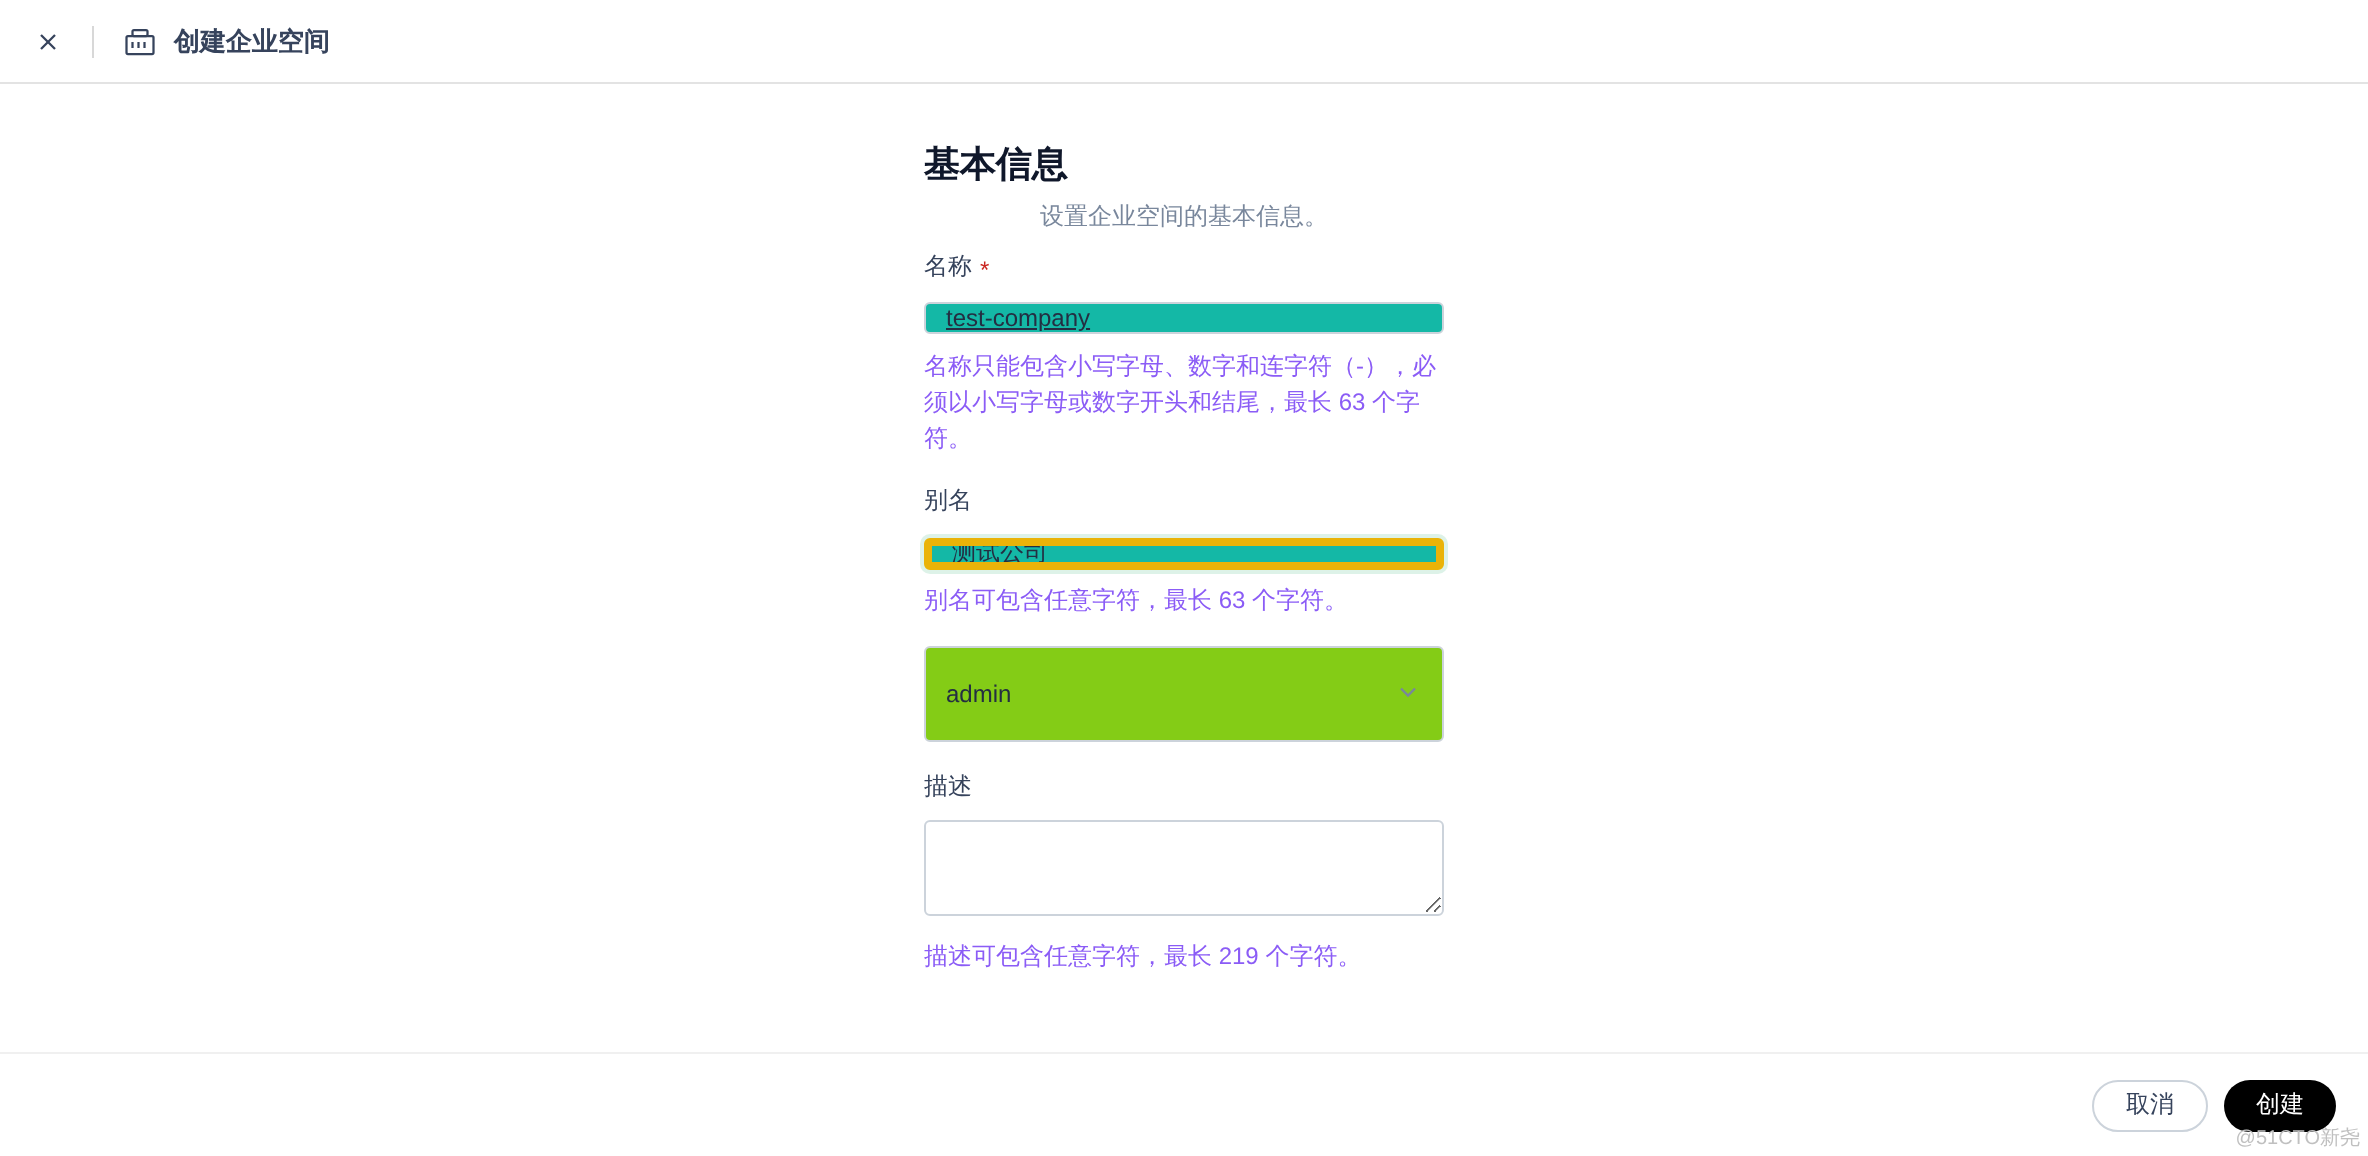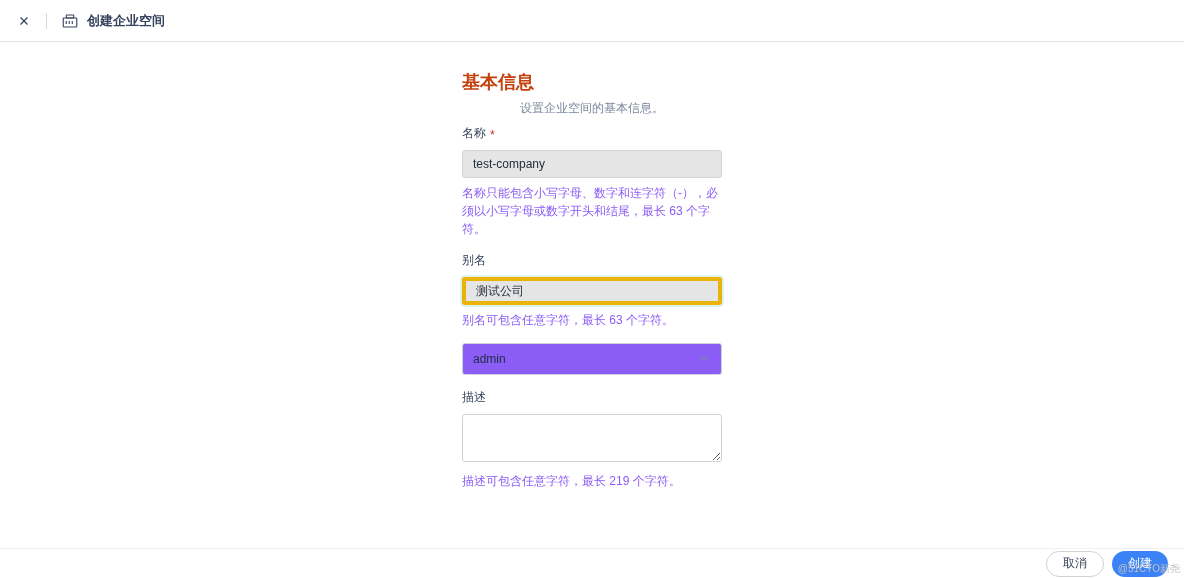--- a/index.html
+++ b/index.html
@@ -74,21 +74,21 @@
       overflow-y: auto;
     }
     
     .form-container {
       width: 260px;
     }
     
     .section-title {
       font-size: 18px;
       font-weight: 600;
-      color: #c2410c;
+      color: #0f172a;
       margin-bottom: 6px;
     }
     
     .section-subtitle {
       font-size: 12px;
       color: #79879c;
       margin-bottom: 8px;
       text-align: center;
     }
     
@@ -105,44 +105,45 @@
       align-items: flex-end;
     }
     
     .required {
       color: #ca2621;
       margin-left: 4px;
     }
     
     .form-input {
       width: 100%;
-      height: 28px;
+      height: 16px;
       border: 1px solid #ccd3db;
       border-radius: 3px;
       padding: 0 10px;
       font-size: 12px;
       color: #242e42;
-      background: #e5e5e5;
+      background: #14b8a6;
       outline: none;
+      text-decoration: underline;
     }
     
     .form-input.active {
       border: 4px solid #eab308;
       box-shadow: 0 0 0 2px rgba(85, 188, 138, 0.2);
     }
     
     .form-select {
       width: 100%;
-      height: 32px;
+      height: 48px;
       border: 1px solid #ccd3db;
       border-radius: 3px;
       padding: 0 10px;
       font-size: 12px;
       color: #242e42;
-      background: #8b5cf6;
+      background: #84cc16;
       display: flex;
       align-items: center;
       justify-content: space-between;
       cursor: pointer;
     }
     
     .chevron-icon svg {
       width: 14px;
       height: 14px;
     }
@@ -166,21 +167,21 @@
       color: #8b5cf6;
       margin-top: 6px;
       line-height: 1.5;
     }
     
     .footer {
       position: absolute;
       bottom: 0;
       left: 0;
       right: 0;
-      height: 30px;
+      height: 52px;
       display: flex;
       align-items: center;
       justify-content: flex-end;
       padding: 0 16px;
       background: #ffffff;
       border-top: 1px solid #f0f0f0;
     }
     
     .btn {
       height: 26px;
@@ -196,21 +197,21 @@
     }
     
     .btn-cancel {
       background: #ffffff;
       color: #36435c;
       border: 1px solid #ccd3db;
       margin-right: 8px;
     }
     
     .btn-primary {
-      background: #3b82f6;
+      background: #000000;
       color: #ffffff;
     }
     
     .watermark {
       position: absolute;
       bottom: 2px;
       right: 4px;
       font-size: 10px;
       color: #c0c0c0;
     }

